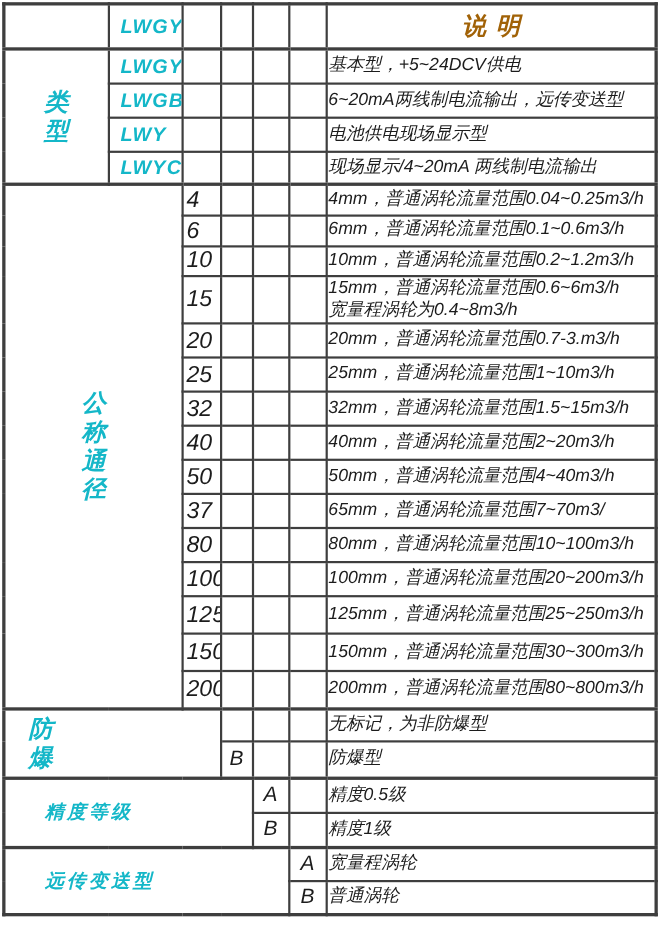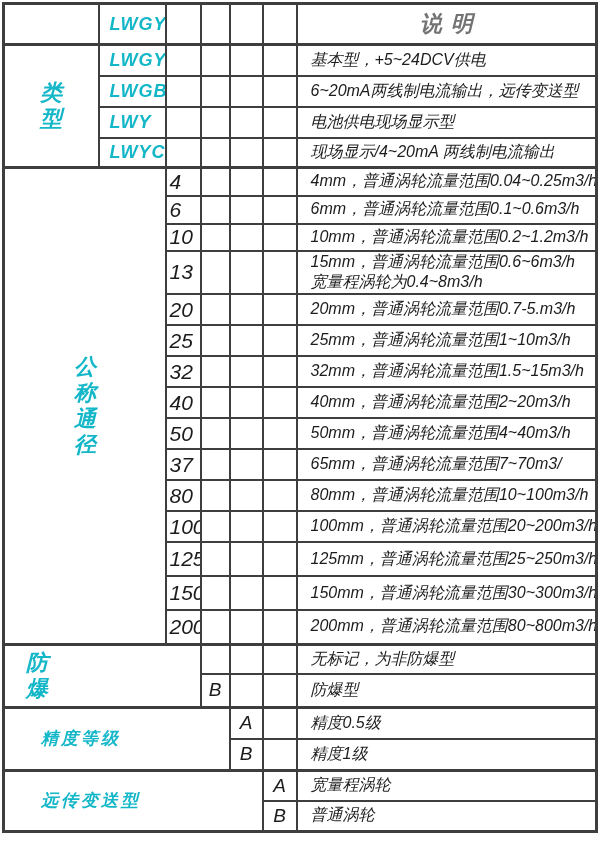--- a/index.html
+++ b/index.html
@@ -17,37 +17,37 @@
   td {
     border:2px solid #3e3e3e;
     padding:0; vertical-align:middle;
     overflow:hidden; white-space:nowrap;
   }
   tr.sec-top td { border-top-width:3px; }
 
   
   .hdr-code { color:#14b7c8; font-weight:bold; font-size:18px; padding-left:10px; letter-spacing:1px; }
   .hdr-title {
-    color:#737373; font-weight:bold; font-size:22px;
+    color:#a16207; font-weight:bold; font-size:22px;
     text-align:center; letter-spacing:9px; text-indent:9px;
   }
 
   
   .cat { color:#14b7c8; font-weight:bold; font-size:22px; }
   .vstack { width:24px; line-height:1.18; text-align:center; word-break:break-all; white-space:normal; }
   .vs-center { margin:5px auto; }
   .vs-gc { margin-left:68px; }
   .vs-fb { margin-left:20px; }
   .cat-h { padding-left:36px; font-size:17px; letter-spacing:3px; }
 
   
   .code { color:#14b7c8; font-weight:bold; font-size:18px; padding-left:10px; letter-spacing:1px; }
   .size { font-size:21px; padding-left:3px; }
   .mark { font-size:19px; text-align:center; }
-  .desc { font-size:16px; padding-left:13px; line-height:1.3; }
+  .desc { font-size:16px; padding-left:1px; line-height:1.3; }
   .desc .l2 { white-space:nowrap; }
 </style>
 </head>
 <body>
 
 <table class="spec">
   <colgroup>
     <col style="width:95px">
       <col style="width:67px">
       <col style="width:35px">
@@ -122,35 +122,35 @@
     <td class="desc">6mm，普通涡轮流量范围0.1~0.6m3/h</td>
   </tr>
   <tr style="height:27px">
     <td class="size">10</td>
     <td></td>
         <td></td>
         <td></td>
     <td class="desc">10mm，普通涡轮流量范围0.2~1.2m3/h</td>
   </tr>
   <tr style="height:42px">
-    <td class="size">13</td>
+    <td class="size">15</td>
     <td></td>
         <td></td>
         <td></td>
     <td class="desc">
       <div>15mm，普通涡轮流量范围0.6~6m3/h</div>
       <div class="l2">宽量程涡轮为0.4~8m3/h</div>
     </td>
   </tr>
   <tr style="height:31px">
     <td class="size">20</td>
     <td></td>
         <td></td>
         <td></td>
-    <td class="desc">20mm，普通涡轮流量范围0.7-5.m3/h</td>
+    <td class="desc">20mm，普通涡轮流量范围0.7-3.m3/h</td>
   </tr>
   <tr style="height:31px">
     <td class="size">25</td>
     <td></td>
         <td></td>
         <td></td>
     <td class="desc">25mm，普通涡轮流量范围1~10m3/h</td>
   </tr>
   <tr style="height:31px">
     <td class="size">32</td>

